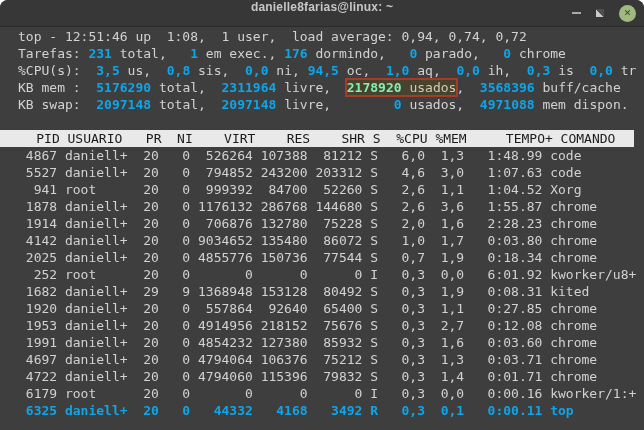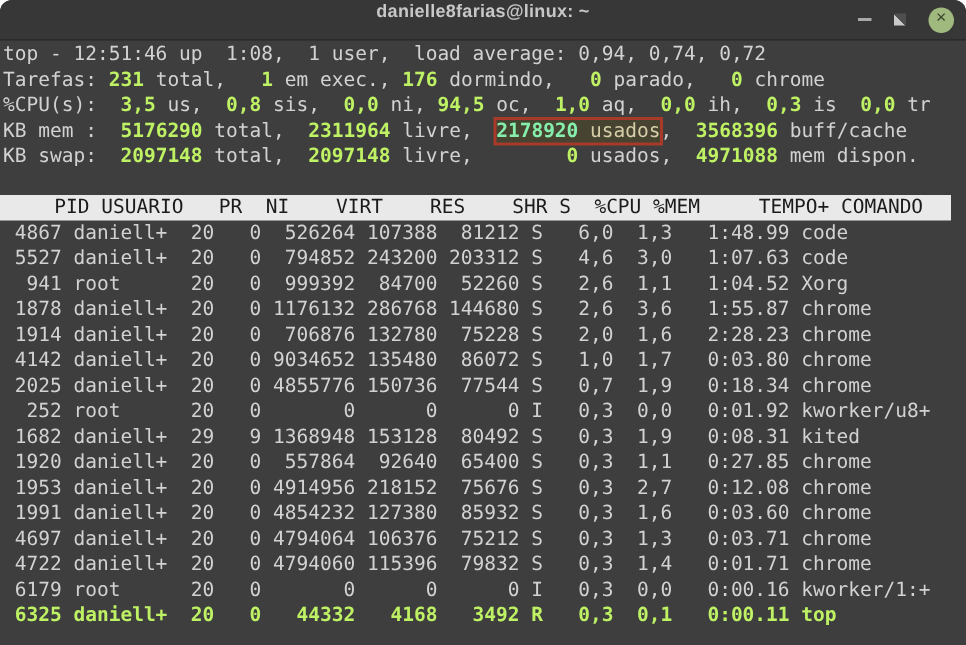--- a/index.html
+++ b/index.html
@@ -31,22 +31,22 @@
   .close-x{
     font-family:"DejaVu Sans",sans-serif;font-size:9px;font-weight:bold;
     color:#3a432c;line-height:1;transform:translateY(-0.5px);
   }
   .screen{
     position:absolute;top:27px;left:0;right:0;bottom:0;overflow:hidden;
     padding:1px 0 0 2px;
     font-family:"DejaVu Sans Mono",monospace;font-size:13px;line-height:17px;
     color:#d2d2d2;
   }
-  .line{white-space:pre;height:17px;}
-  .b{font-weight:bold;color:#bef264;}
+  .line{white-space:pre;height:17px;margin-left:16px;}
+  .b{font-weight:bold;color:#0ea5e9;}
   .header-line{
     background:#e9e9e9;color:#1b1b1b;
     margin-left:-2px;padding-left:2px;width:632px;text-align:center;
   }
   .hl-box{
     background:var(--hl-bg,#474331);
     outline:2px solid var(--hl-border,#a83a29);
     outline-offset:0px;
     color:#d6cda9;
   }
@@ -82,21 +82,21 @@
     <div class="line"> </div>
     <div class="line header-line">  PID USUARIO   PR  NI    VIRT    RES    SHR S  %CPU %MEM     TEMPO+ COMANDO</div>
     <div id="rows">
         <div class="line"> 4867 daniell+  20   0  526264 107388  81212 S   6,0  1,3   1:48.99 code</div>
         <div class="line"> 5527 daniell+  20   0  794852 243200 203312 S   4,6  3,0   1:07.63 code</div>
         <div class="line">  941 root      20   0  999392  84700  52260 S   2,6  1,1   1:04.52 Xorg</div>
         <div class="line"> 1878 daniell+  20   0 1176132 286768 144680 S   2,6  3,6   1:55.87 chrome</div>
         <div class="line"> 1914 daniell+  20   0  706876 132780  75228 S   2,0  1,6   2:28.23 chrome</div>
         <div class="line"> 4142 daniell+  20   0 9034652 135480  86072 S   1,0  1,7   0:03.80 chrome</div>
         <div class="line"> 2025 daniell+  20   0 4855776 150736  77544 S   0,7  1,9   0:18.34 chrome</div>
-        <div class="line">  252 root      20   0       0      0      0 I   0,3  0,0   0:01.92 kworker/u8+</div>
+        <div class="line">  252 root      20   0       0      0      0 I   0,3  0,0   6:01.92 kworker/u8+</div>
         <div class="line"> 1682 daniell+  29   9 1368948 153128  80492 S   0,3  1,9   0:08.31 kited</div>
         <div class="line"> 1920 daniell+  20   0  557864  92640  65400 S   0,3  1,1   0:27.85 chrome</div>
         <div class="line"> 1953 daniell+  20   0 4914956 218152  75676 S   0,3  2,7   0:12.08 chrome</div>
         <div class="line"> 1991 daniell+  20   0 4854232 127380  85932 S   0,3  1,6   0:03.60 chrome</div>
         <div class="line"> 4697 daniell+  20   0 4794064 106376  75212 S   0,3  1,3   0:03.71 chrome</div>
         <div class="line"> 4722 daniell+  20   0 4794060 115396  79832 S   0,3  1,4   0:01.71 chrome</div>
         <div class="line"> 6179 root      20   0       0      0      0 I   0,3  0,0   0:00.16 kworker/1:+</div>
         <div class="line b"> 6325 daniell+  20   0   44332   4168   3492 R   0,3  0,1   0:00.11 top</div>
       </div>
   </div>

